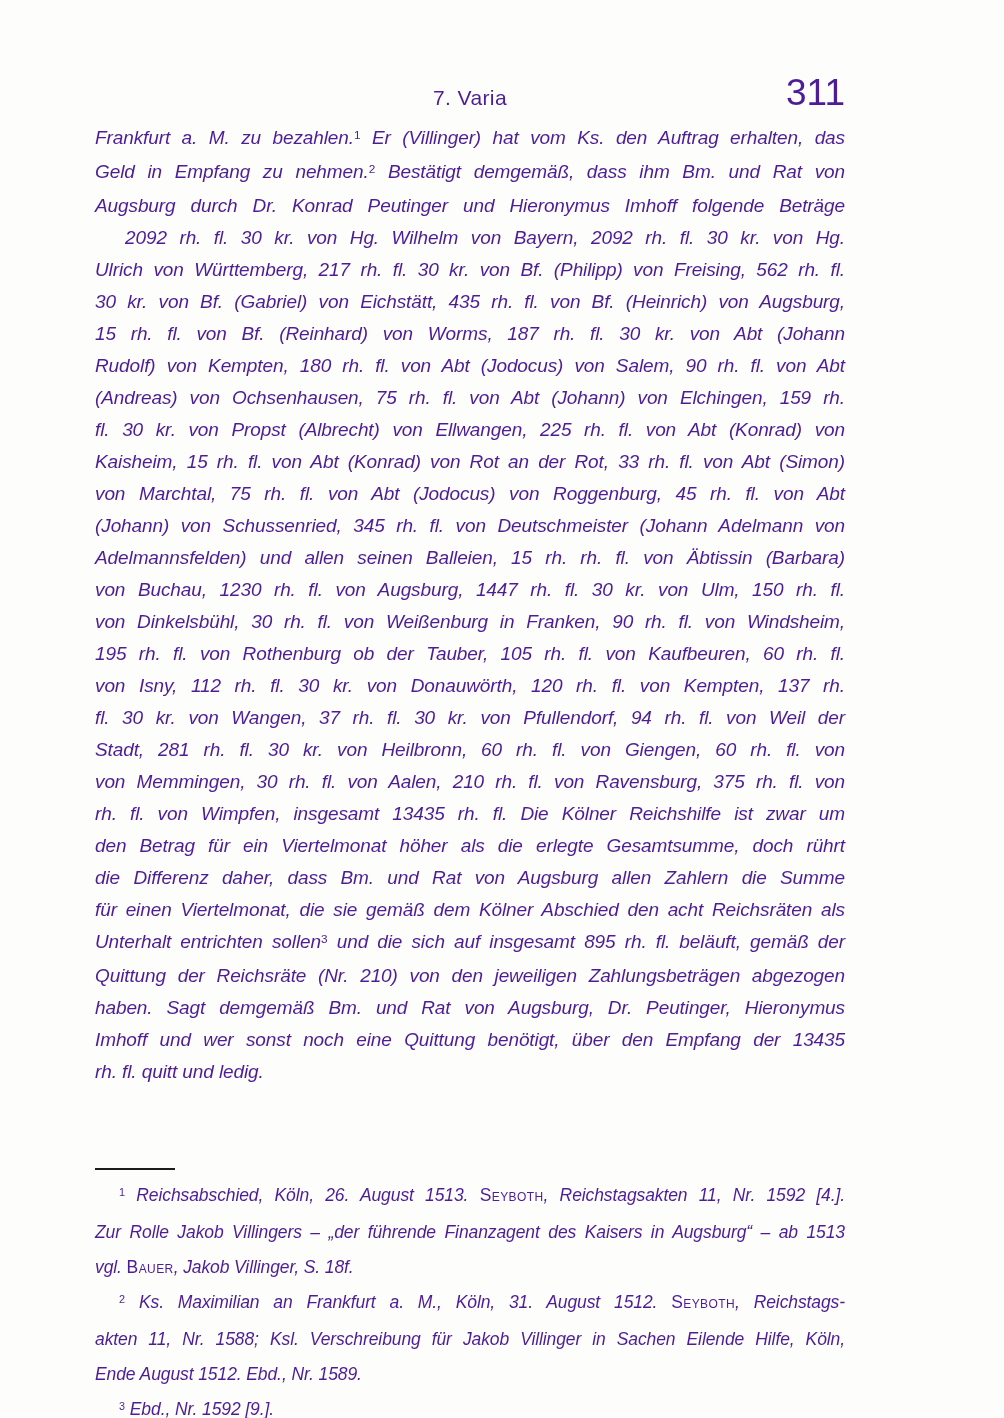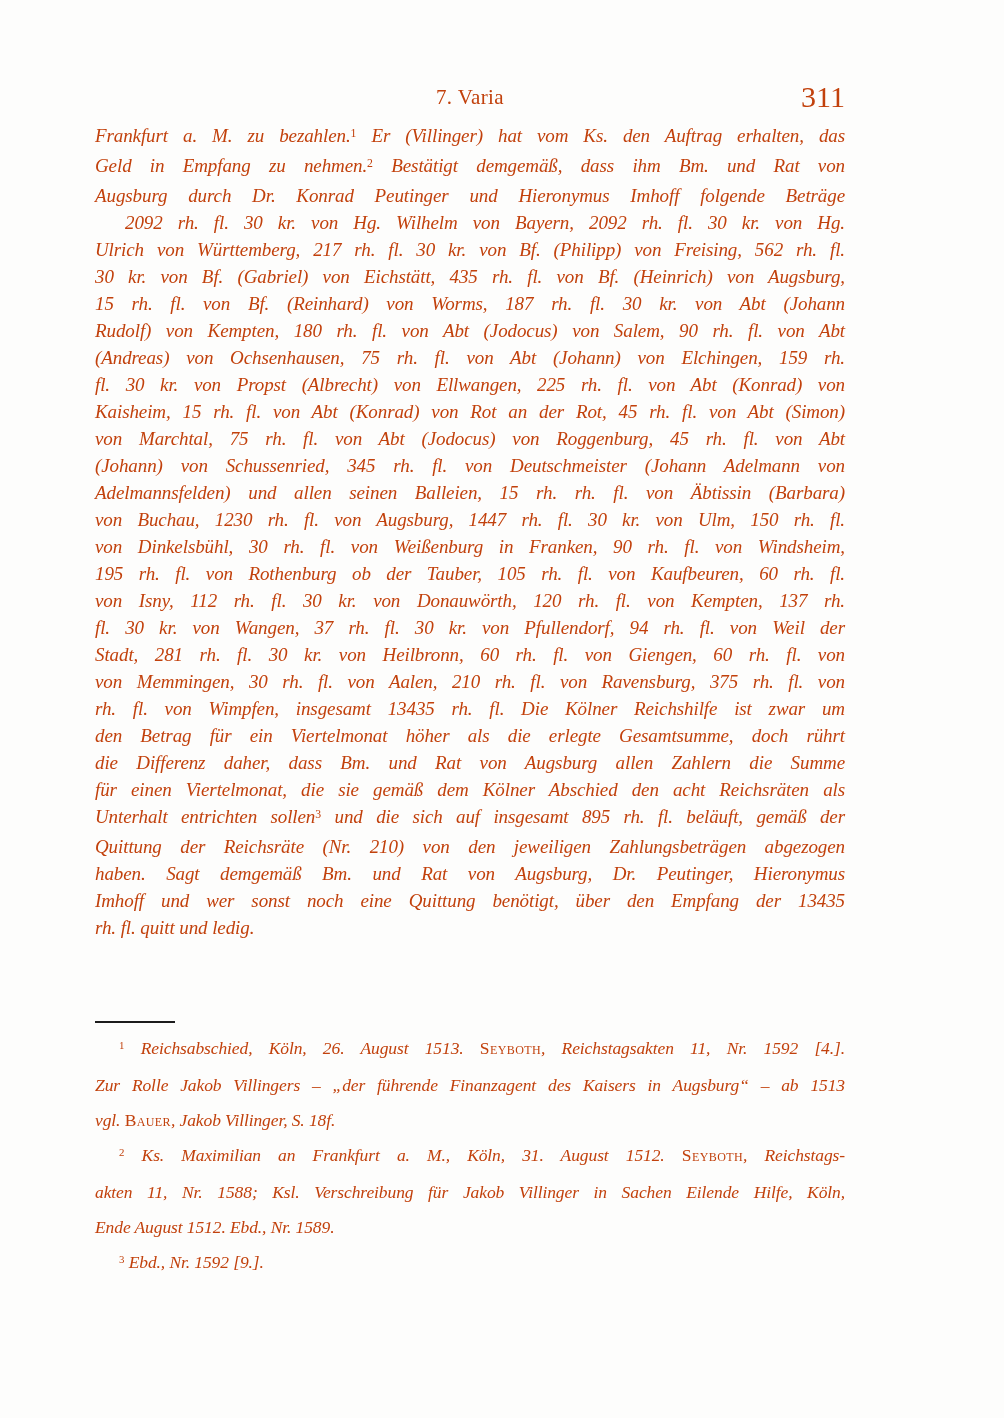--- a/index.html
+++ b/index.html
@@ -2,50 +2,50 @@
 <html><head>
 <meta charset="utf-8">
 <style>
   html, body { margin: 0; padding: 0; }
   body { background: #ffffff; }
   .page {
     position: relative;
     width: 1004px;
     height: 1418px;
     background: #fdfdfc;
-    color: #c2410c;
-    font-family: Liberation Serif, serif;
+    color: #4c1d95;
+    font-family: Liberation Sans, sans-serif;
     overflow: hidden;
   }
   .content {
     position: absolute;
     left: 95px;
     top: 78px;
     width: 750px;
   }
   
   .header { position: relative; height: 34px; }
   .section-title {
     position: absolute; left: 0; right: 0; bottom: 2px;
     text-align: center;
     font-size: 21px;
     font-style: normal;
     letter-spacing: 0.4px;
   }
   .page-number {
     position: absolute; right: 0; bottom: -2px;
-    font-size: 30px;
+    font-size: 37px;
     font-style: normal;
   }
   
   .body-text {
     margin-top: 10px;
     font-style: italic;
     font-size: 19px;
-    line-height: 27px;
+    line-height: 32px;
     letter-spacing: -0.1px;
   }
   .line { text-align: justify; text-align-last: justify; }
   .line.last { text-align: left; text-align-last: auto; }
   .para.indent .line:first-child { text-indent: 30px; }
   
   .footnote-rule {
     width: 80px;
     border: 0;
     border-top: 2px solid #1c1c1c;
@@ -90,21 +90,21 @@
           <div class="line"><span>Augsburg durch Dr. Konrad Peutinger und Hieronymus Imhoff folgende Beträge</span></div>
         </div>
         <div class="para indent">
           <div class="line"><span>2092 rh. fl. 30 kr. von Hg. Wilhelm von Bayern, 2092 rh. fl. 30 kr. von Hg.</span></div>
           <div class="line"><span>Ulrich von Württemberg, 217 rh. fl. 30 kr. von Bf. (Philipp) von Freising, 562 rh. fl.</span></div>
           <div class="line"><span>30 kr. von Bf. (Gabriel) von Eichstätt, 435 rh. fl. von Bf. (Heinrich) von Augsburg,</span></div>
           <div class="line"><span>15 rh. fl. von Bf. (Reinhard) von Worms, 187 rh. fl. 30 kr. von Abt (Johann</span></div>
           <div class="line"><span>Rudolf) von Kempten, 180 rh. fl. von Abt (Jodocus) von Salem, 90 rh. fl. von Abt</span></div>
           <div class="line"><span>(Andreas) von Ochsenhausen, 75 rh. fl. von Abt (Johann) von Elchingen, 159 rh.</span></div>
           <div class="line"><span>fl. 30 kr. von Propst (Albrecht) von Ellwangen, 225 rh. fl. von Abt (Konrad) von</span></div>
-          <div class="line"><span>Kaisheim, 15 rh. fl. von Abt (Konrad) von Rot an der Rot, 45 rh. fl. von Abt (Simon)</span></div>
+          <div class="line"><span>Kaisheim, 15 rh. fl. von Abt (Konrad) von Rot an der Rot, 33 rh. fl. von Abt (Simon)</span></div>
           <div class="line"><span>von Marchtal, 75 rh. fl. von Abt (Jodocus) von Roggenburg, 45 rh. fl. von Abt</span></div>
           <div class="line"><span>(Johann) von Schussenried, 345 rh. fl. von Deutschmeister (Johann Adelmann von</span></div>
           <div class="line"><span>Adelmannsfelden) und allen seinen Balleien, 15 rh. rh. fl. von Äbtissin (Barbara)</span></div>
           <div class="line"><span>von Buchau, 1230 rh. fl. von Augsburg, 1447 rh. fl. 30 kr. von Ulm, 150 rh. fl.</span></div>
           <div class="line"><span>von Dinkelsbühl, 30 rh. fl. von Weißenburg in Franken, 90 rh. fl. von Windsheim,</span></div>
           <div class="line"><span>195 rh. fl. von Rothenburg ob der Tauber, 105 rh. fl. von Kaufbeuren, 60 rh. fl.</span></div>
           <div class="line"><span>von Isny, 112 rh. fl. 30 kr. von Donauwörth, 120 rh. fl. von Kempten, 137 rh.</span></div>
           <div class="line"><span>fl. 30 kr. von Wangen, 37 rh. fl. 30 kr. von Pfullendorf, 94 rh. fl. von Weil der</span></div>
           <div class="line"><span>Stadt, 281 rh. fl. 30 kr. von Heilbronn, 60 rh. fl. von Giengen, 60 rh. fl. von</span></div>
           <div class="line"><span>von Memmingen, 30 rh. fl. von Aalen, 210 rh. fl. von Ravensburg, 375 rh. fl. von</span></div>

